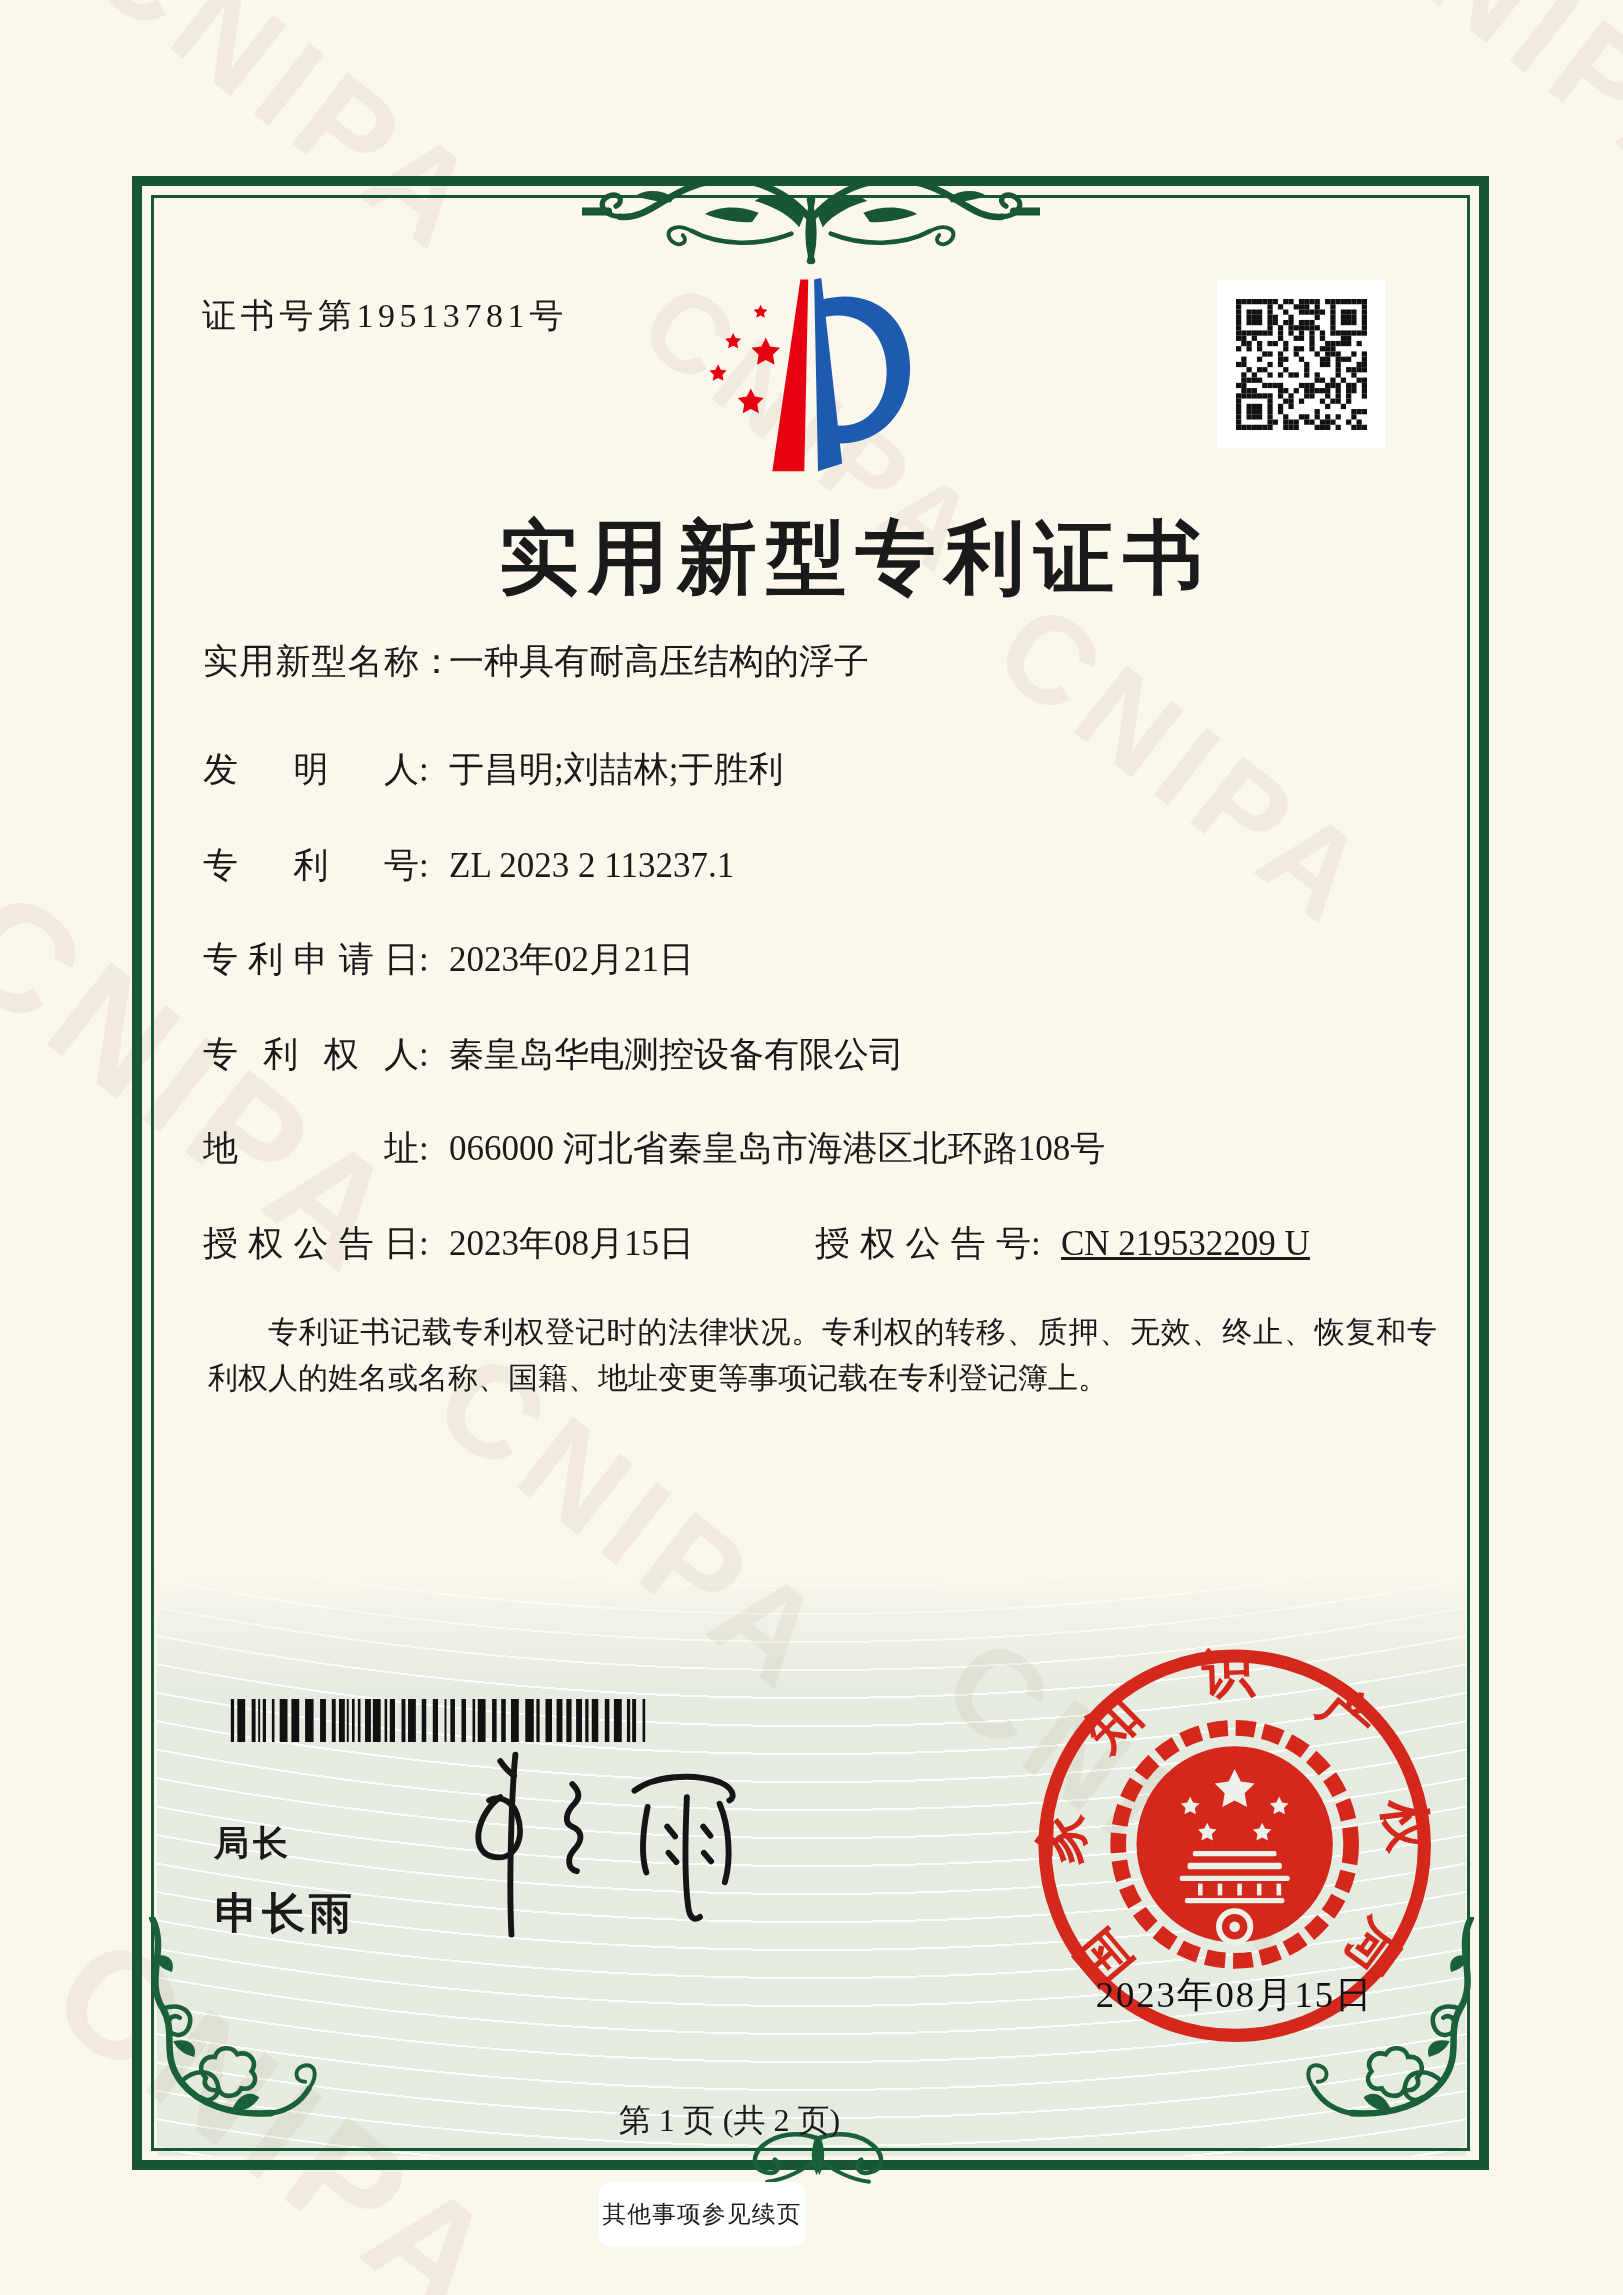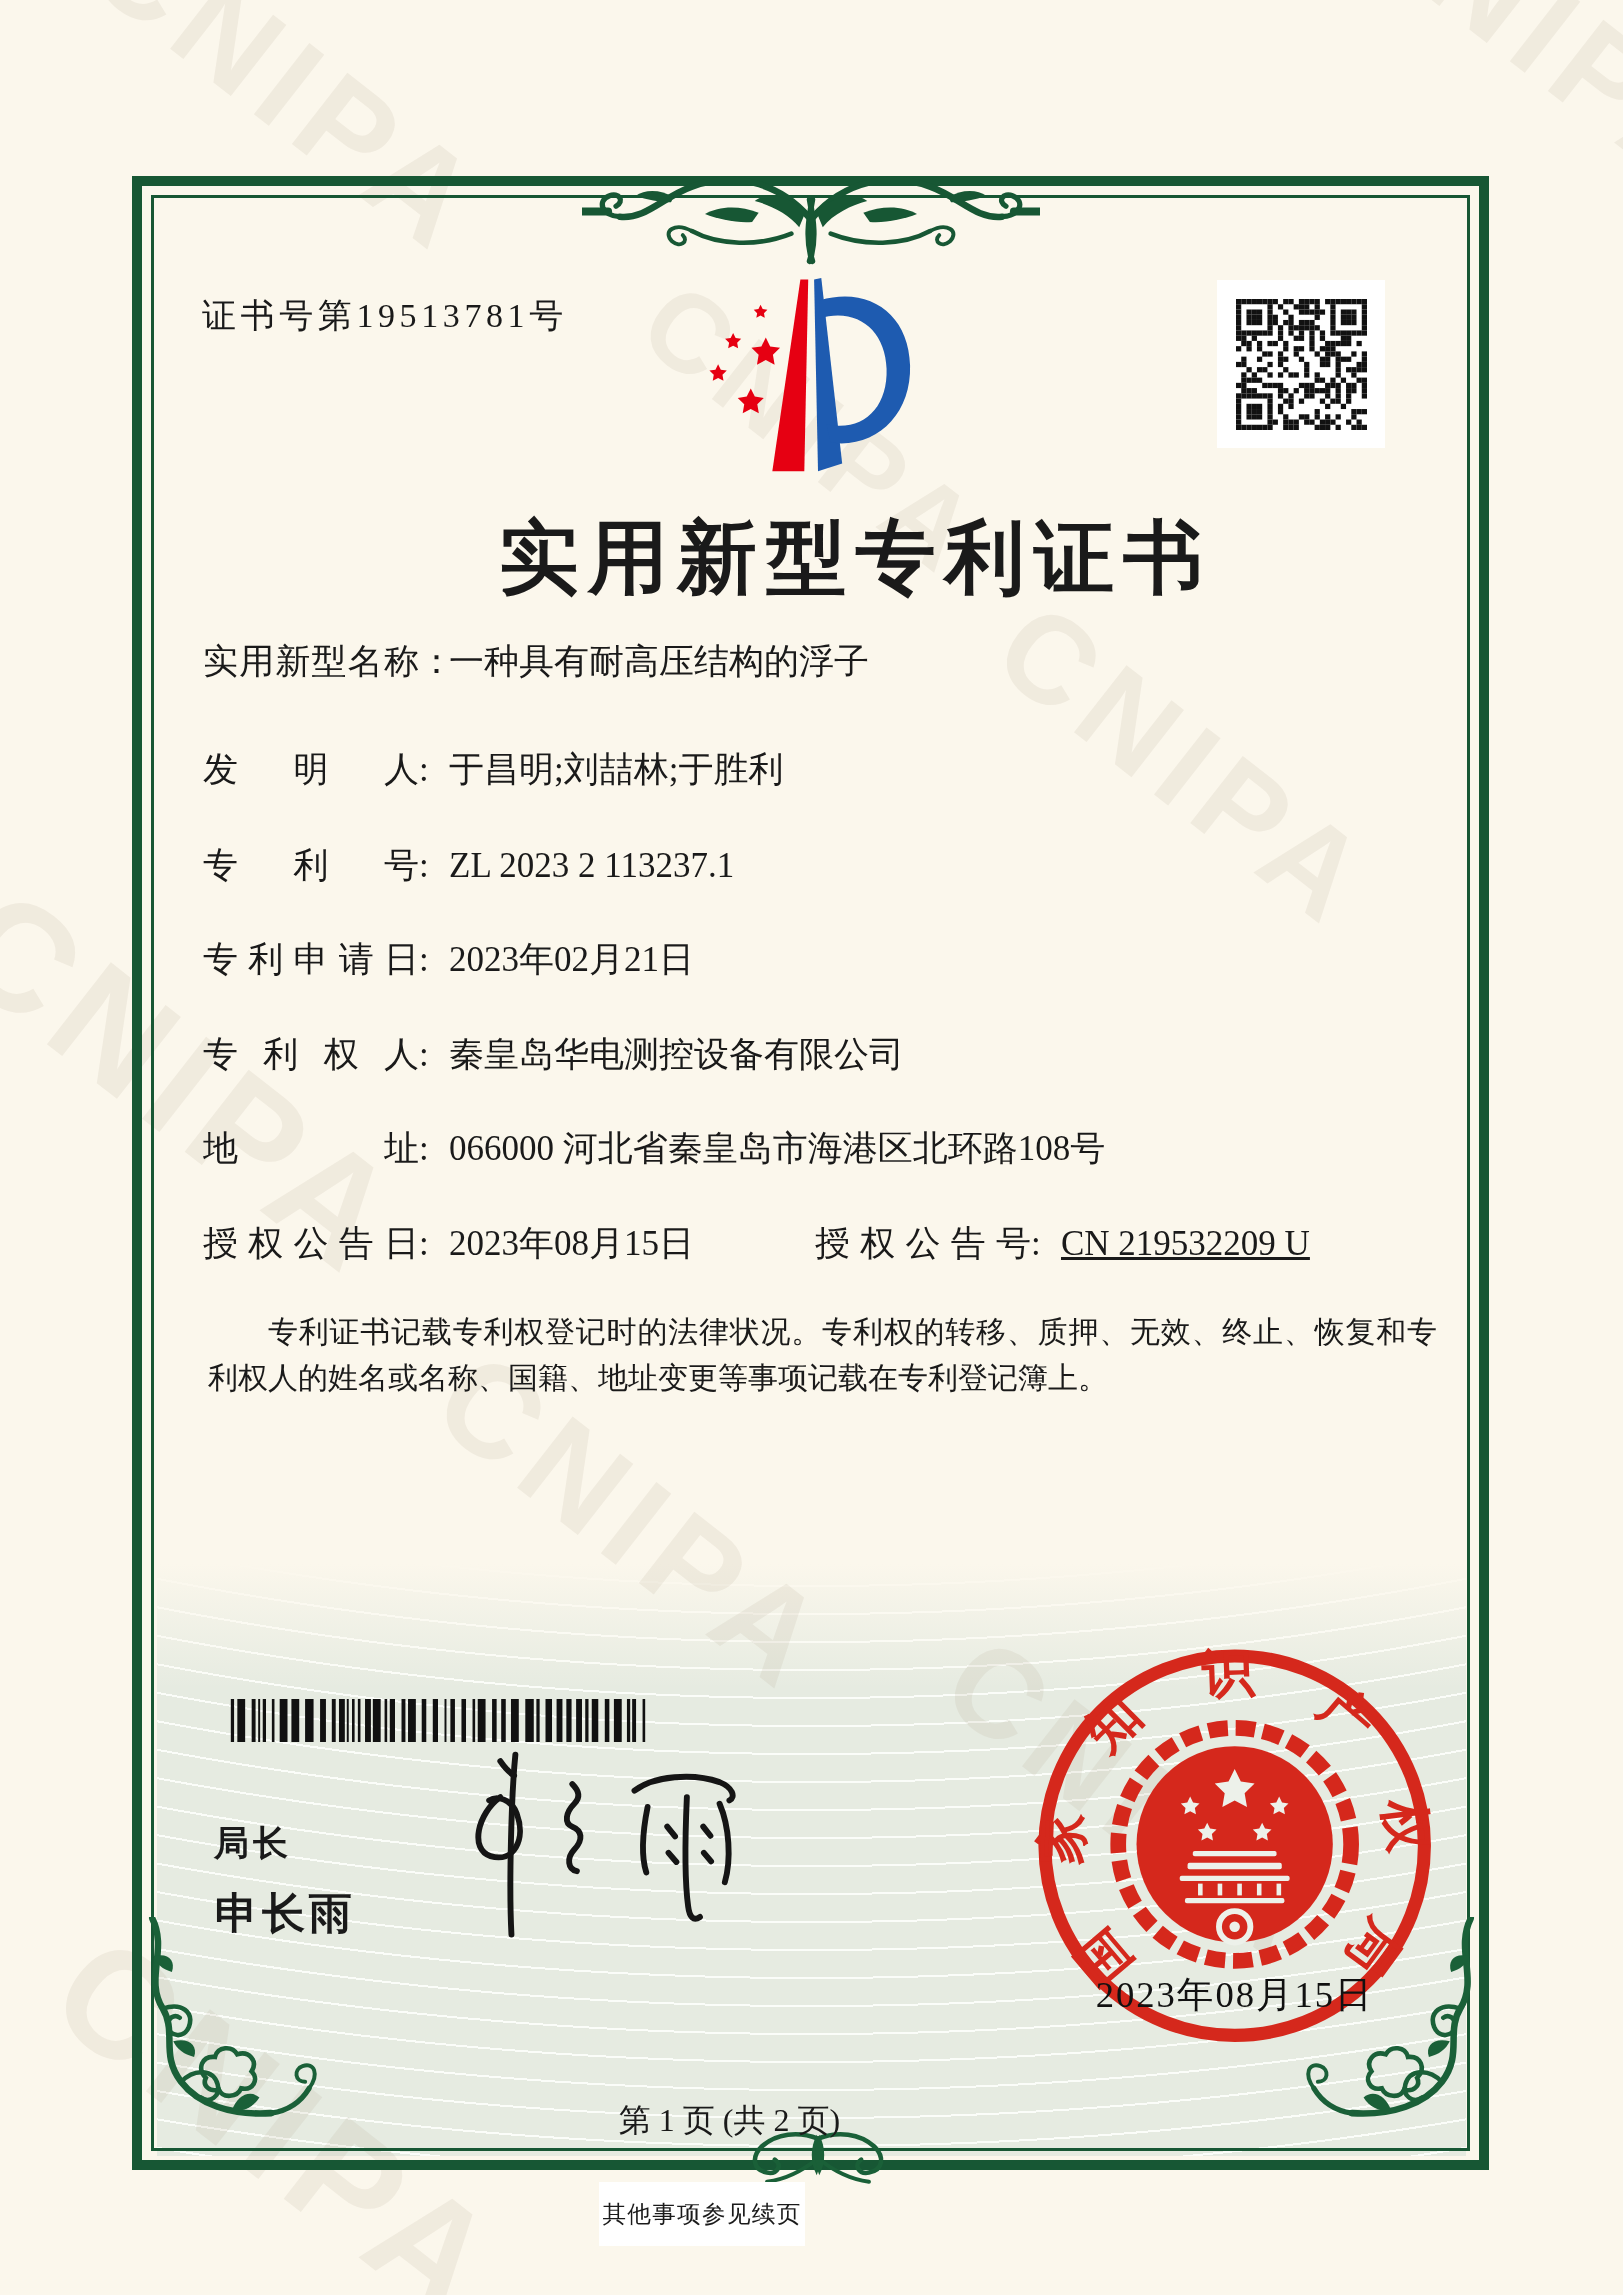--- a/index.html
+++ b/index.html
@@ -83,20 +83,21 @@
     font-weight:bold;font-size:43px;letter-spacing:3.9px;
   }
   .page-info{
     position:absolute;z-index:5;left:0;width:1459px;top:2099px;
     text-align:center;font-size:32px;
   }
   .note-box{
     position:absolute;z-index:5;left:599px;top:2182px;width:206px;height:64px;
     background:#ffffff;text-align:center;line-height:64px;font-size:23.6px;
     letter-spacing:1.3px;
+    border-radius:12px;
   }
   .seal-wrap{position:absolute;z-index:6;left:1024px;top:1635px;}
   .sigsvg{position:absolute;z-index:6;left:438px;top:1735px;}
   .barcode{position:absolute;z-index:5;left:230px;top:1699px;}
   .logo{position:absolute;z-index:5;left:692px;top:274px;}
   .orn{position:absolute;z-index:4;}
 </style>
 </head>
 <body>
 

